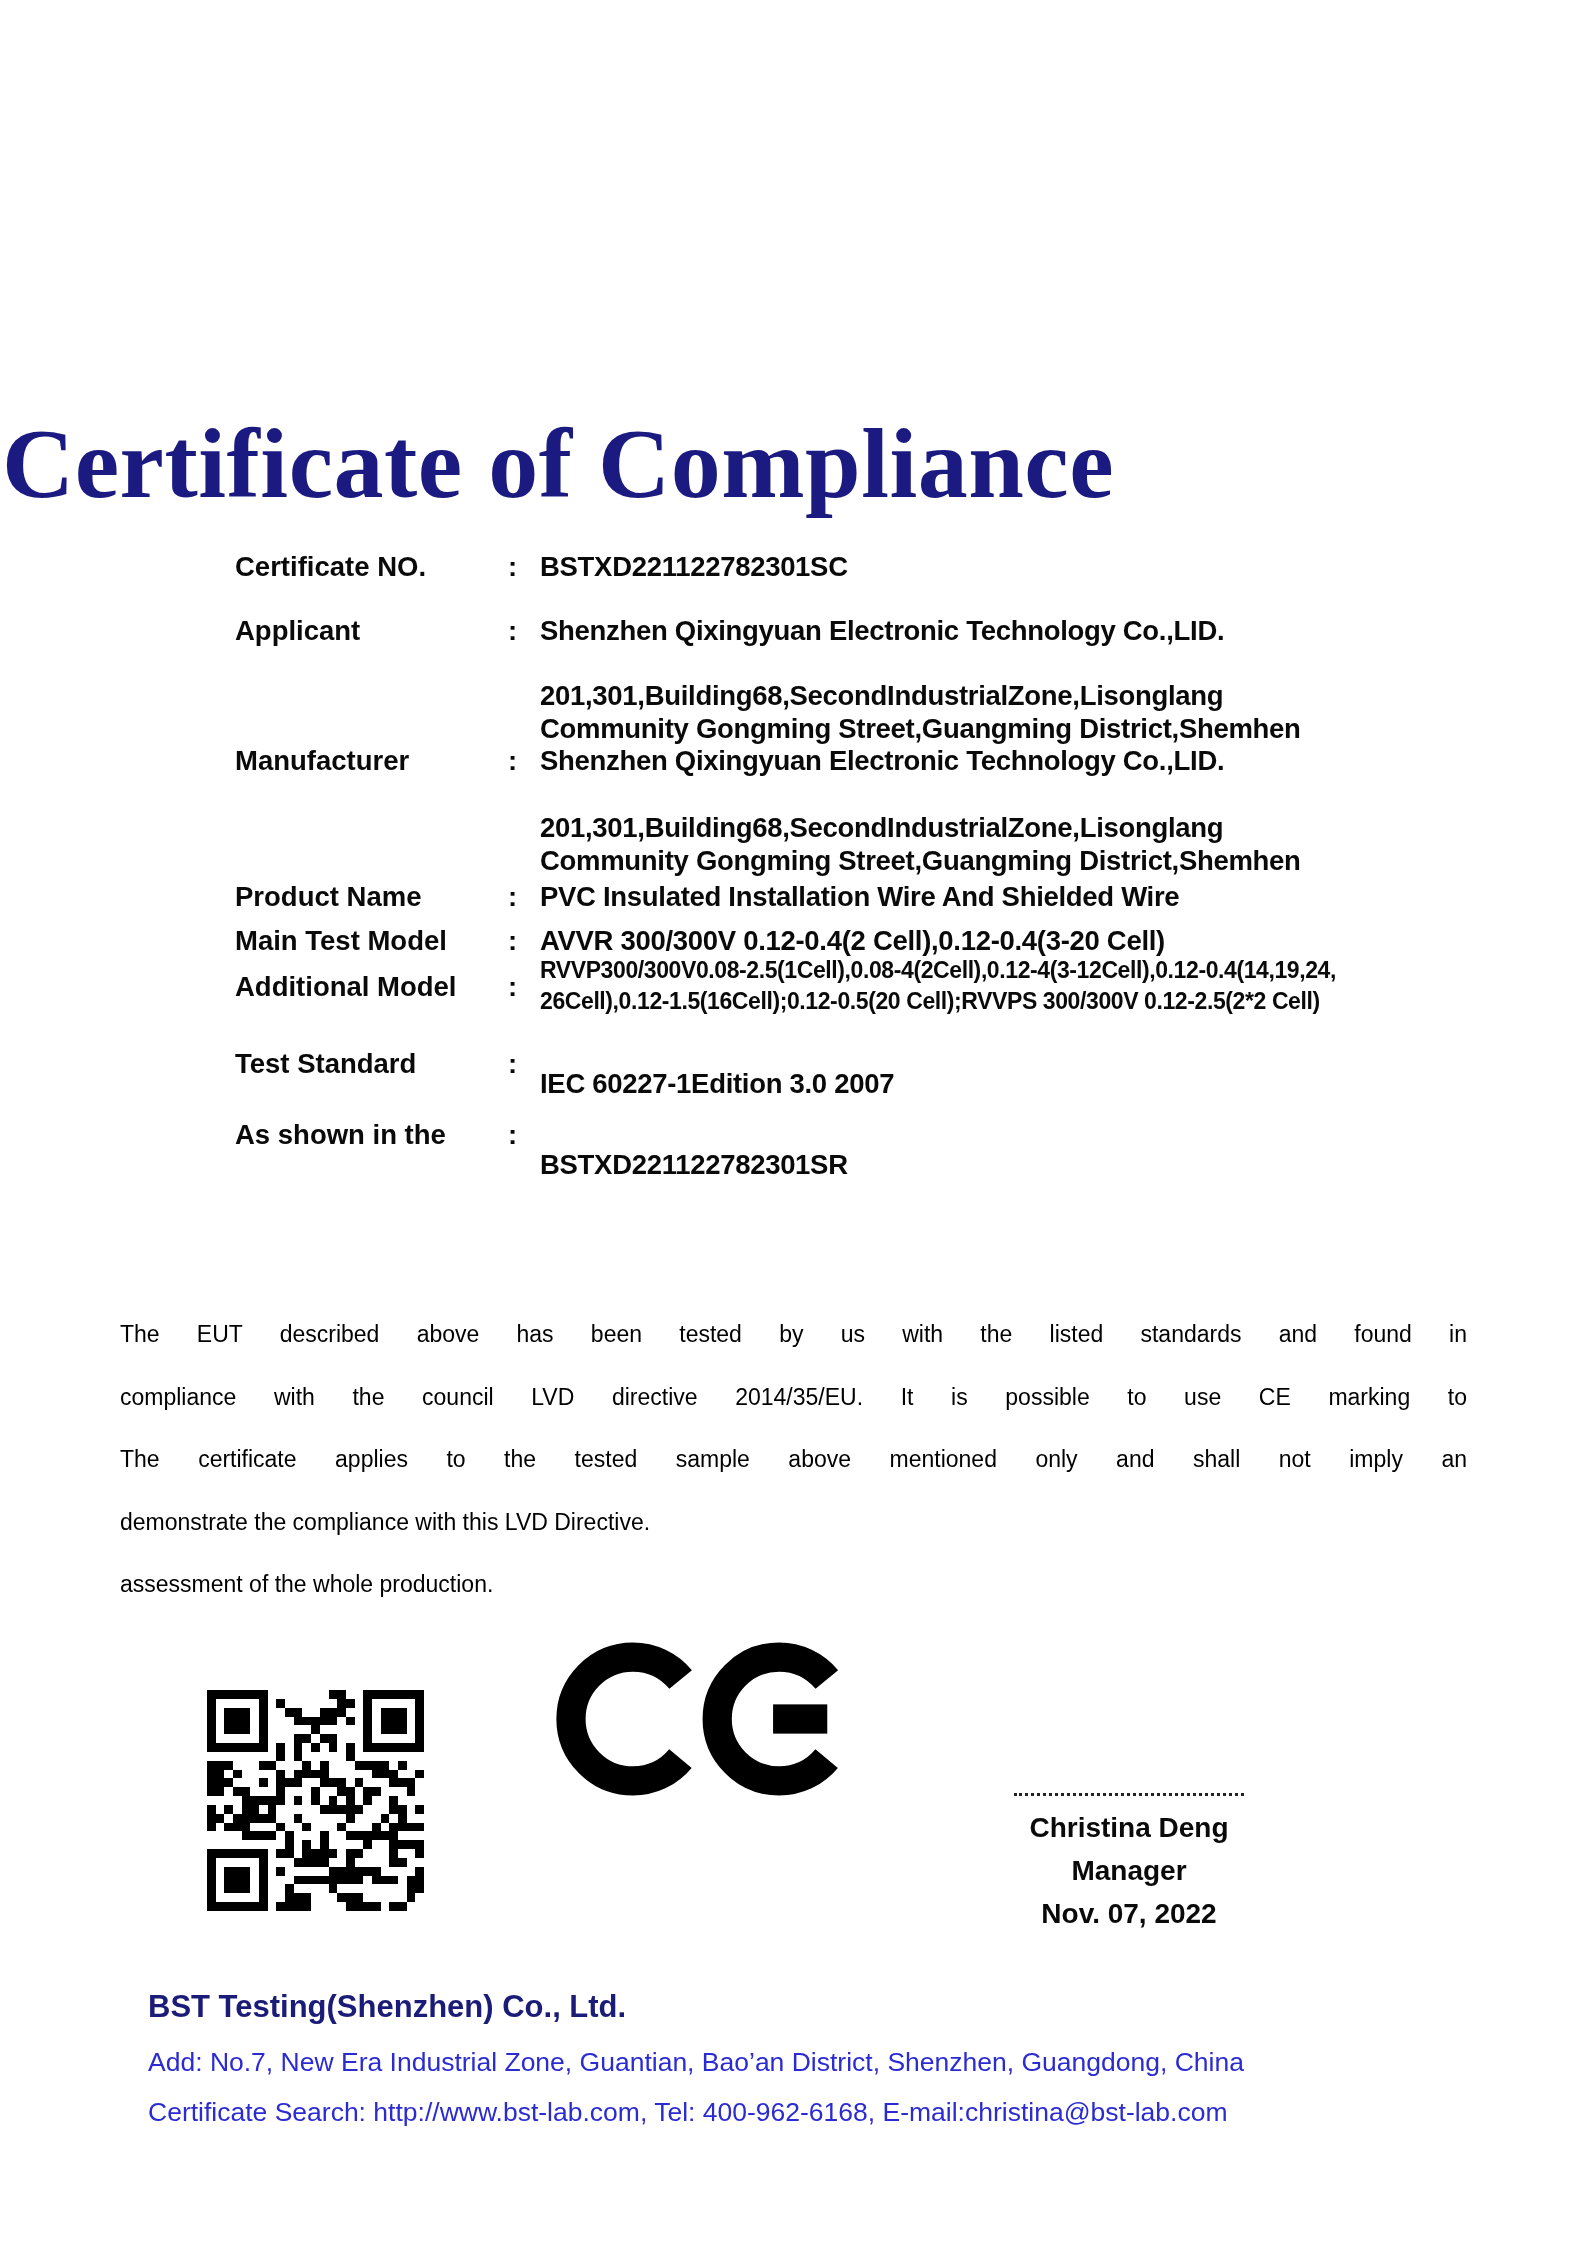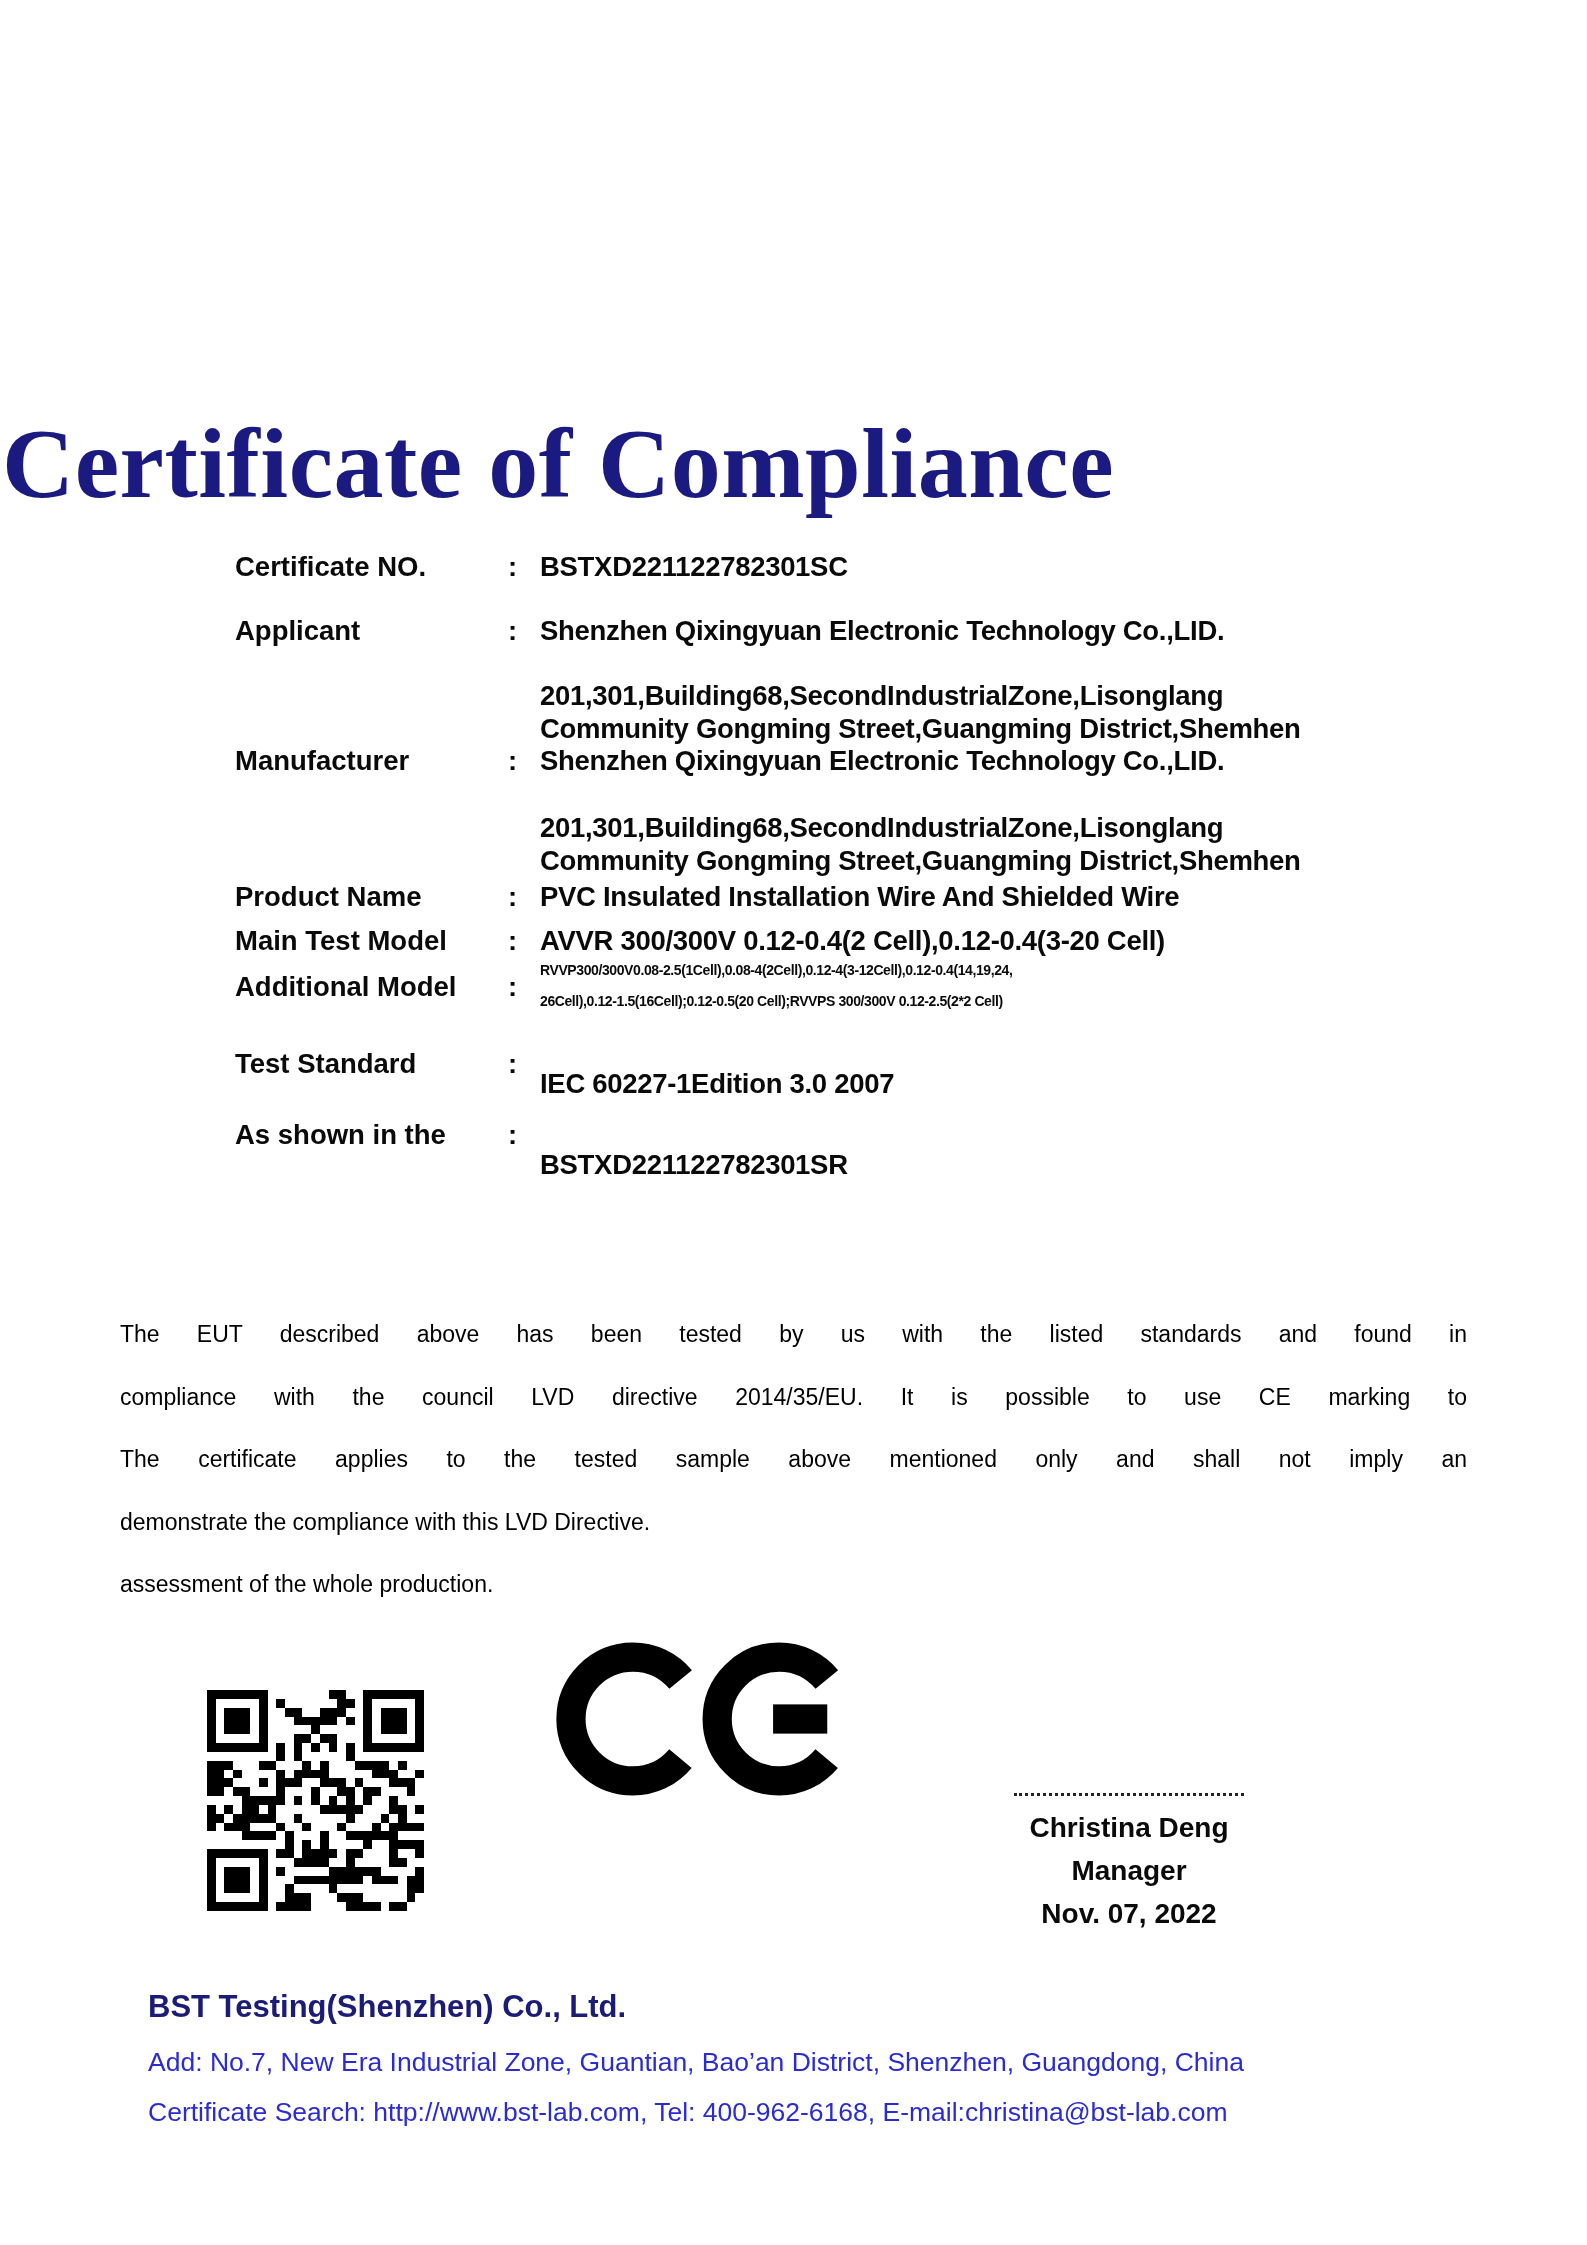--- a/index.html
+++ b/index.html
@@ -22,21 +22,21 @@
   .frow .val{font-weight:bold;font-size:27.5px;line-height:33px;letter-spacing:-0.3px;}
   .frow .val .vline{display:block;}
   #row-certno{top:550px;}
   #row-applicant{top:614px;}
   #row-addr1{top:679px;}
   #row-manufacturer{top:744px;}
   #row-addr2{top:811px;}
   #row-product{top:880px;}
   #row-mainmodel{top:924px;}
   #row-addmodel{top:955px;align-items:center;}
-  #row-addmodel .val{font-size:14px;line-height:31px;letter-spacing:-0.4px;}
+  #row-addmodel .val{font-size:23px;line-height:31px;letter-spacing:-0.4px;}
   #row-teststd{top:1047px;}
   #row-teststd .val{padding-top:20px;}
   #row-asshown{top:1118px;}
   #row-reportval{top:1148px;left:540px;}
   #row-reportlbl{top:1181px;}
   
   .body-text{
     position:absolute;left:120px;top:1303px;width:1347px;
     font-size:23px;color:#000000;
   }

